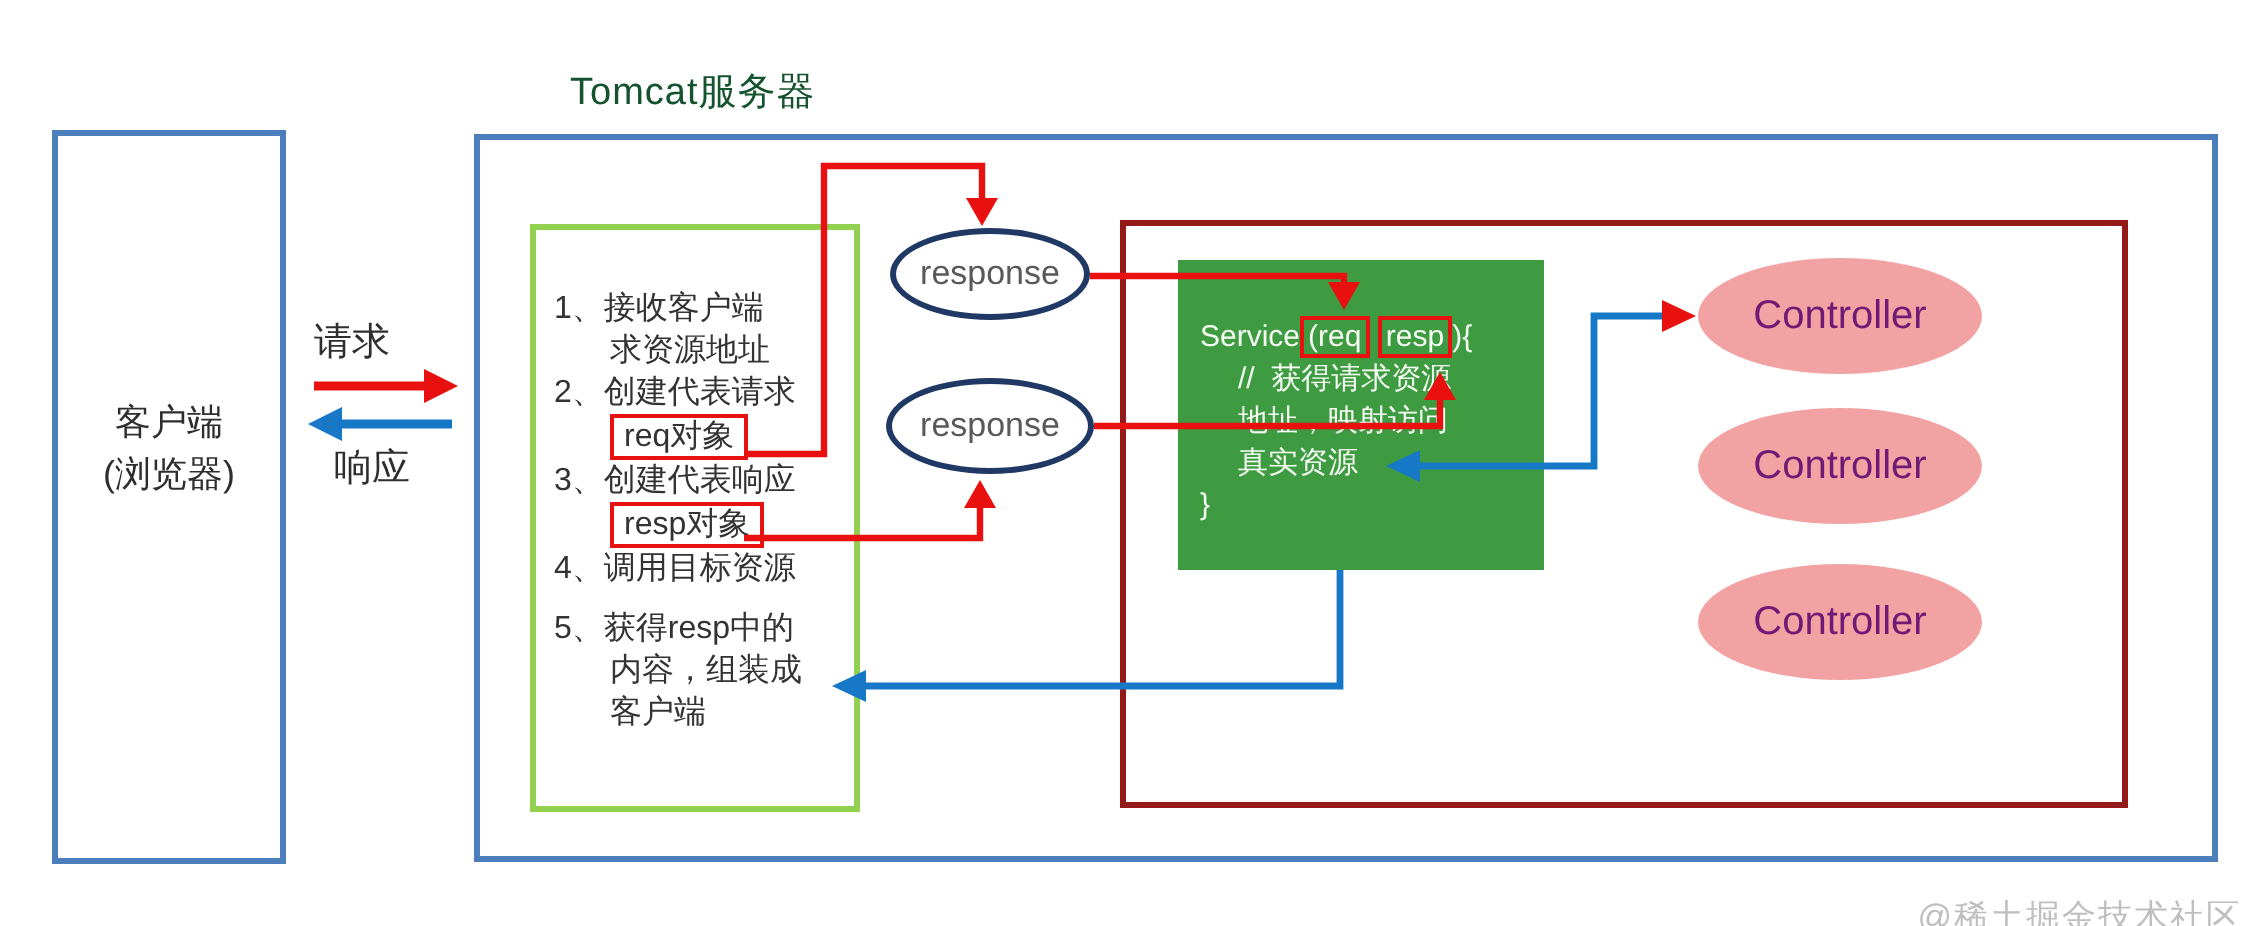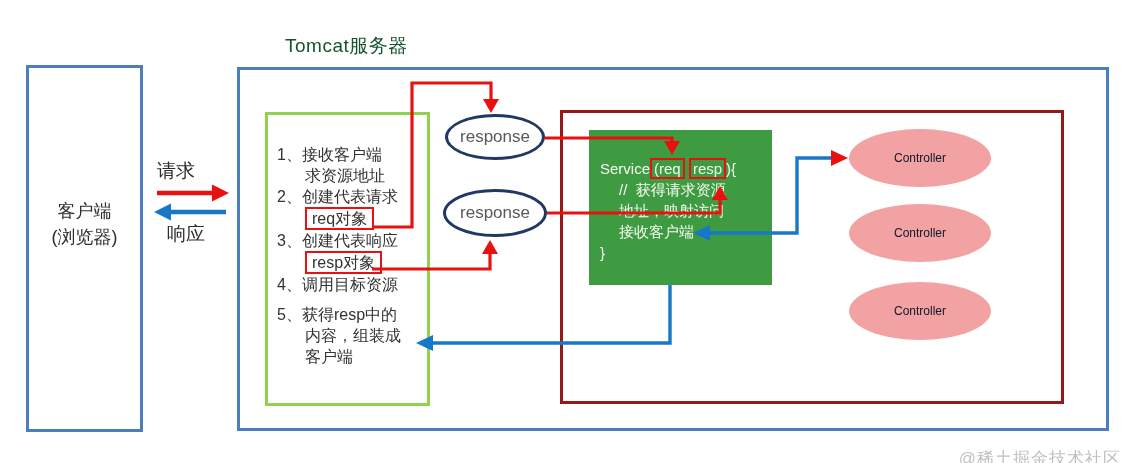--- a/index.html
+++ b/index.html
@@ -52,21 +52,21 @@
 
   
   .code{left:589px;top:130px;width:183px;height:155px;background:var(--code-green);
     color:#f4fbf2;font-size:15px;line-height:21px;padding:28px 0 0 11px;}
   .cl{white-space:pre;}
   .cl.ind{padding-left:19px;}
   .codebox{display:inline-block;border:2px solid var(--red);padding:0 2px;line-height:17px;}
 
   
   .controller{left:849px;width:142px;height:58px;background:var(--pink);border-radius:50%;
-    display:flex;align-items:center;justify-content:center;color:#0f172a;font-size:12px;}
+    display:flex;align-items:center;justify-content:center;color:#701a75;font-size:20px;}
   .c1{top:129px;} .c2{top:204px;} .c3{top:282px;}
 
   
   .watermark{right:10px;top:428px;font-size:17px;color:var(--watermark-gray);letter-spacing:1px;margin-top:19px;}
 
   
   .overlay{left:0;top:0;width:1131px;height:463px;pointer-events:none;}
   .r{fill:none;stroke:var(--red);stroke-width:3.2px;}
   .rf{fill:var(--red);stroke:none;}
   .b{fill:none;stroke:var(--blue);stroke-width:3.4px;}
@@ -109,21 +109,21 @@
 
   <div class="abs pipe p-request">response</div>
   <div class="abs pipe p-response">response</div>
 
   <div class="abs webapp-box"></div>
 
   <div class="abs code">
     <div class="cl"><span>Service</span><span class="codebox">(req</span><span> </span><span class="codebox">resp</span><span>){</span></div>
     <div class="cl ind">//  获得请求资源</div>
     <div class="cl ind">地址，映射访问</div>
-    <div class="cl ind">接收客户端</div>
+    <div class="cl ind">真实资源</div>
     <div class="cl">}</div>
   </div>
 
   <div class="abs controller c1">Controller</div>
   <div class="abs controller c2">Controller</div>
   <div class="abs controller c3">Controller</div>
 
   <div class="abs watermark">@稀土掘金技术社区</div>
 
   <svg class="abs overlay" viewBox="0 0 1131 463" xmlns="http://www.w3.org/2000/svg">

